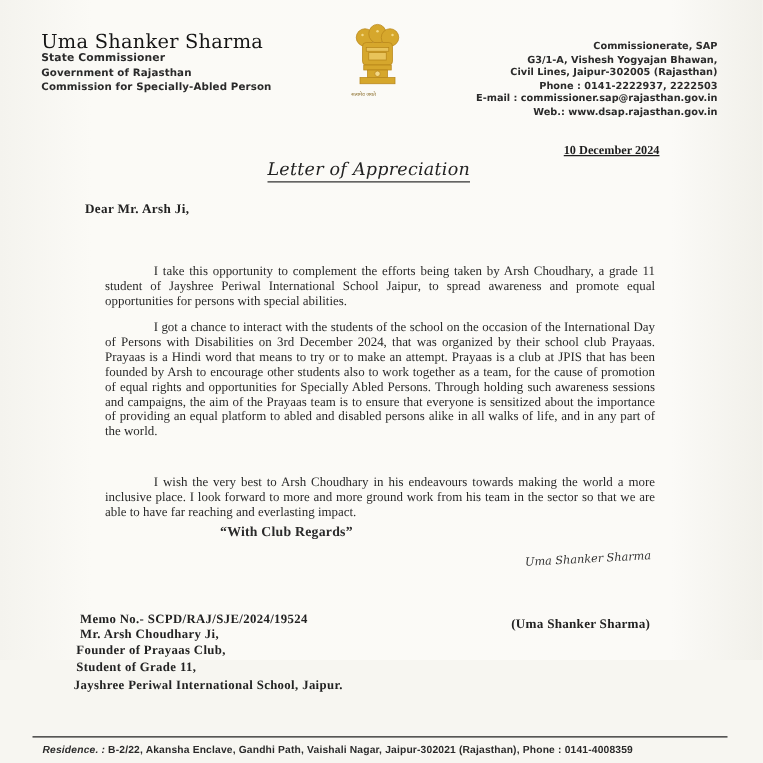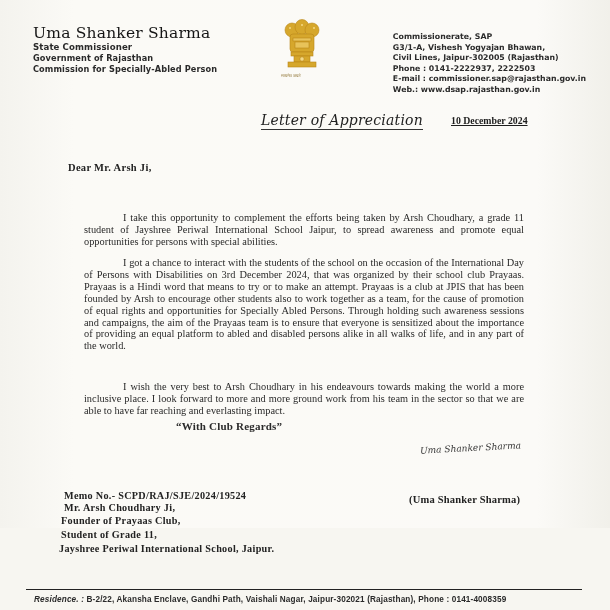--- a/index.html
+++ b/index.html
@@ -15,24 +15,24 @@
   }
 
   .hdr-left { position: absolute; left: 33px; top: 25px; }
   .hdr-name { font-family: "DejaVu Serif", serif; font-size: 15.5px; letter-spacing: 0.2px; color: #151515; line-height: 17px; }
   .hdr-line { font-family: "DejaVu Sans", sans-serif; font-size: 8.2px; font-weight: bold; color: #2a2a2a; line-height: 11px; letter-spacing: 0.1px; }
   .hdr-line.l1 { font-size: 8.6px; }
 
   .emblem { position: absolute; left: 279px; top: 18px; width: 46px; height: 62px; }
   .emblem-caption { position: absolute; left: 281px; top: 73px; font-family: "DejaVu Sans", sans-serif; font-size: 4px; color: #8a6d2a; }
 
-  .hdr-right { position: absolute; right: 24px; top: 32px; }
+  .hdr-right { position: absolute; right: 36px; top: 32px; text-align: right; }
   .hdr-right div { font-family: "DejaVu Sans", sans-serif; font-size: 7.8px; font-weight: bold; color: #2b2b2b; line-height: 10.6px; }
 
-  .title { position: absolute; left: 214px; top: 112px; font-family: "DejaVu Serif", serif; font-style: italic; font-size: 14px; color: #222; border-bottom: 1.2px solid #333; padding-bottom: 1px; letter-spacing: 0.2px; margin-left: 47px; }
+  .title { position: absolute; left: 214px; top: 128px; font-family: "DejaVu Serif", serif; font-style: italic; font-size: 14px; color: #222; border-bottom: 1.2px solid #333; padding-bottom: 1px; letter-spacing: 0.2px; }
   .date { position: absolute; left: 451px; top: 115px; font-family: "Liberation Serif", serif; font-weight: bold; font-size: 9.8px; text-decoration: underline; color: #1d1d1d; }
 
   .salutation { position: absolute; left: 68px; top: 162px; font-family: "Liberation Serif", serif; font-weight: bold; font-size: 10.5px; color: #222; letter-spacing: 0.3px; }
 
   .body-text { position: absolute; left: 67px; width: 474px; font-family: "Liberation Serif", serif; font-size: 10.35px; line-height: 11.9px; text-align: justify; color: #2a2a2a; }
   .body-text p { margin: 17px; text-indent: 39px; }
   .p1 { top: 195px; }
   .p2 { top: 240px; }
   .p3 { top: 364px; }
 

